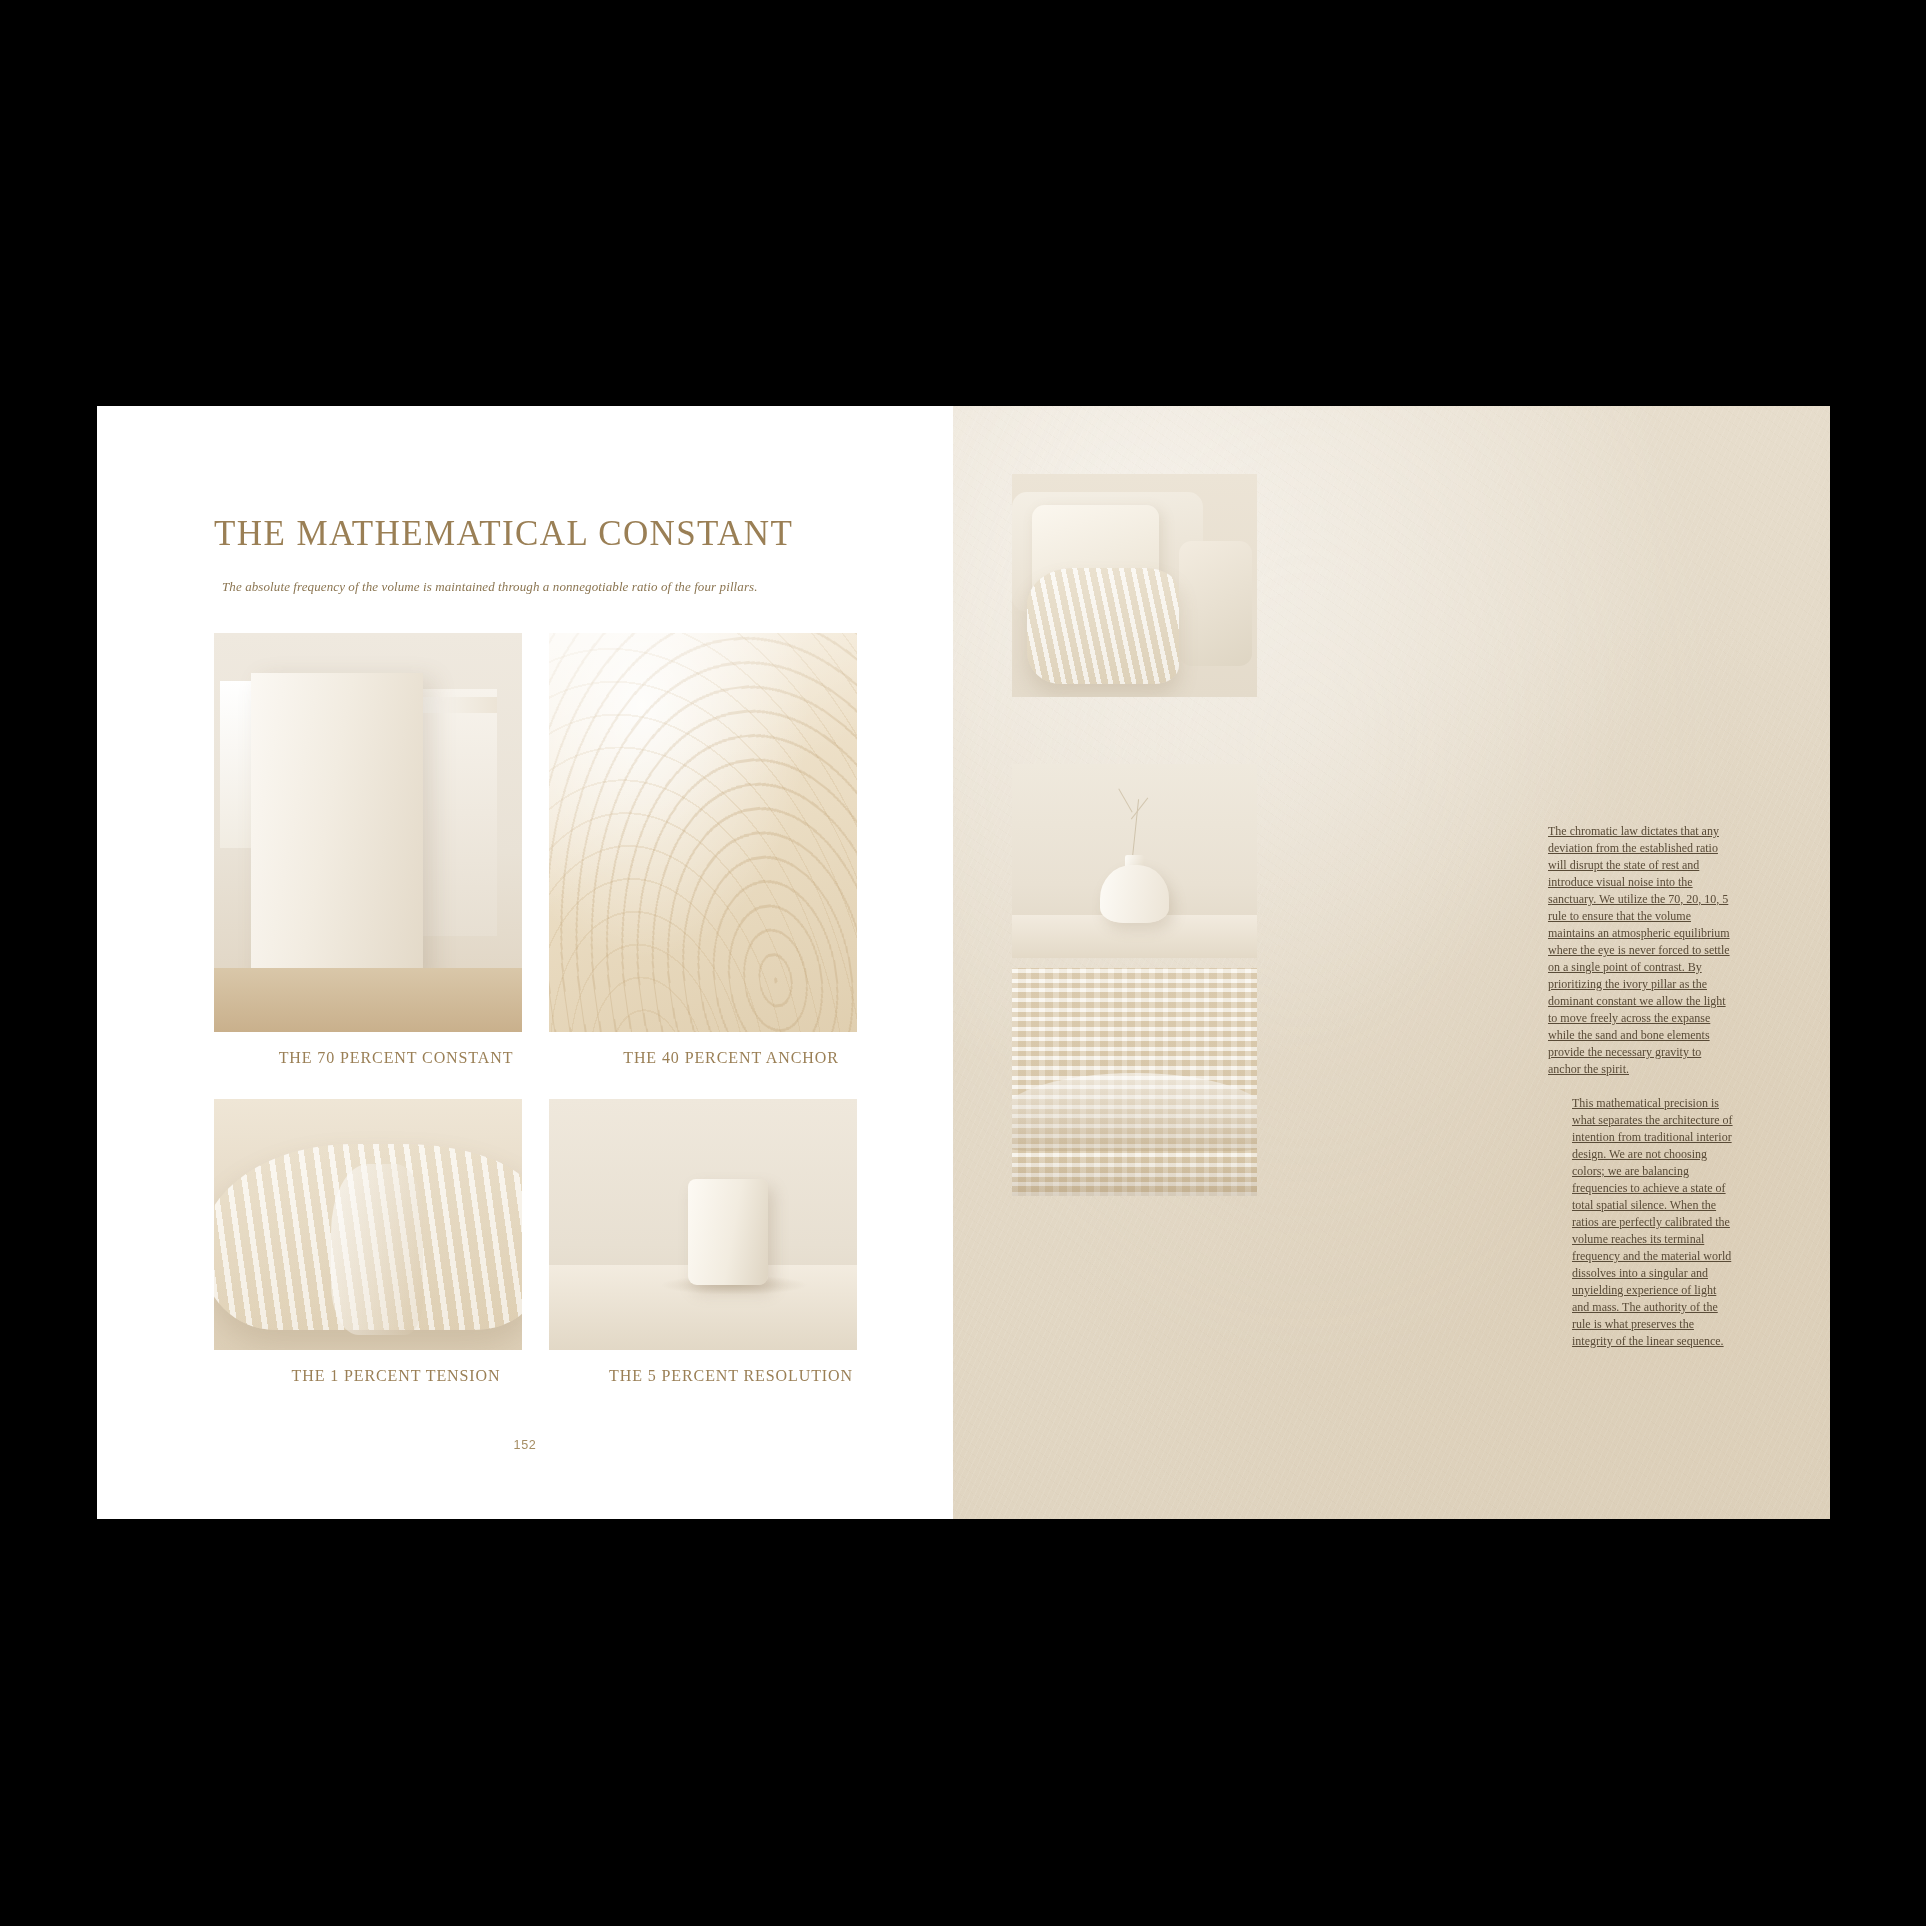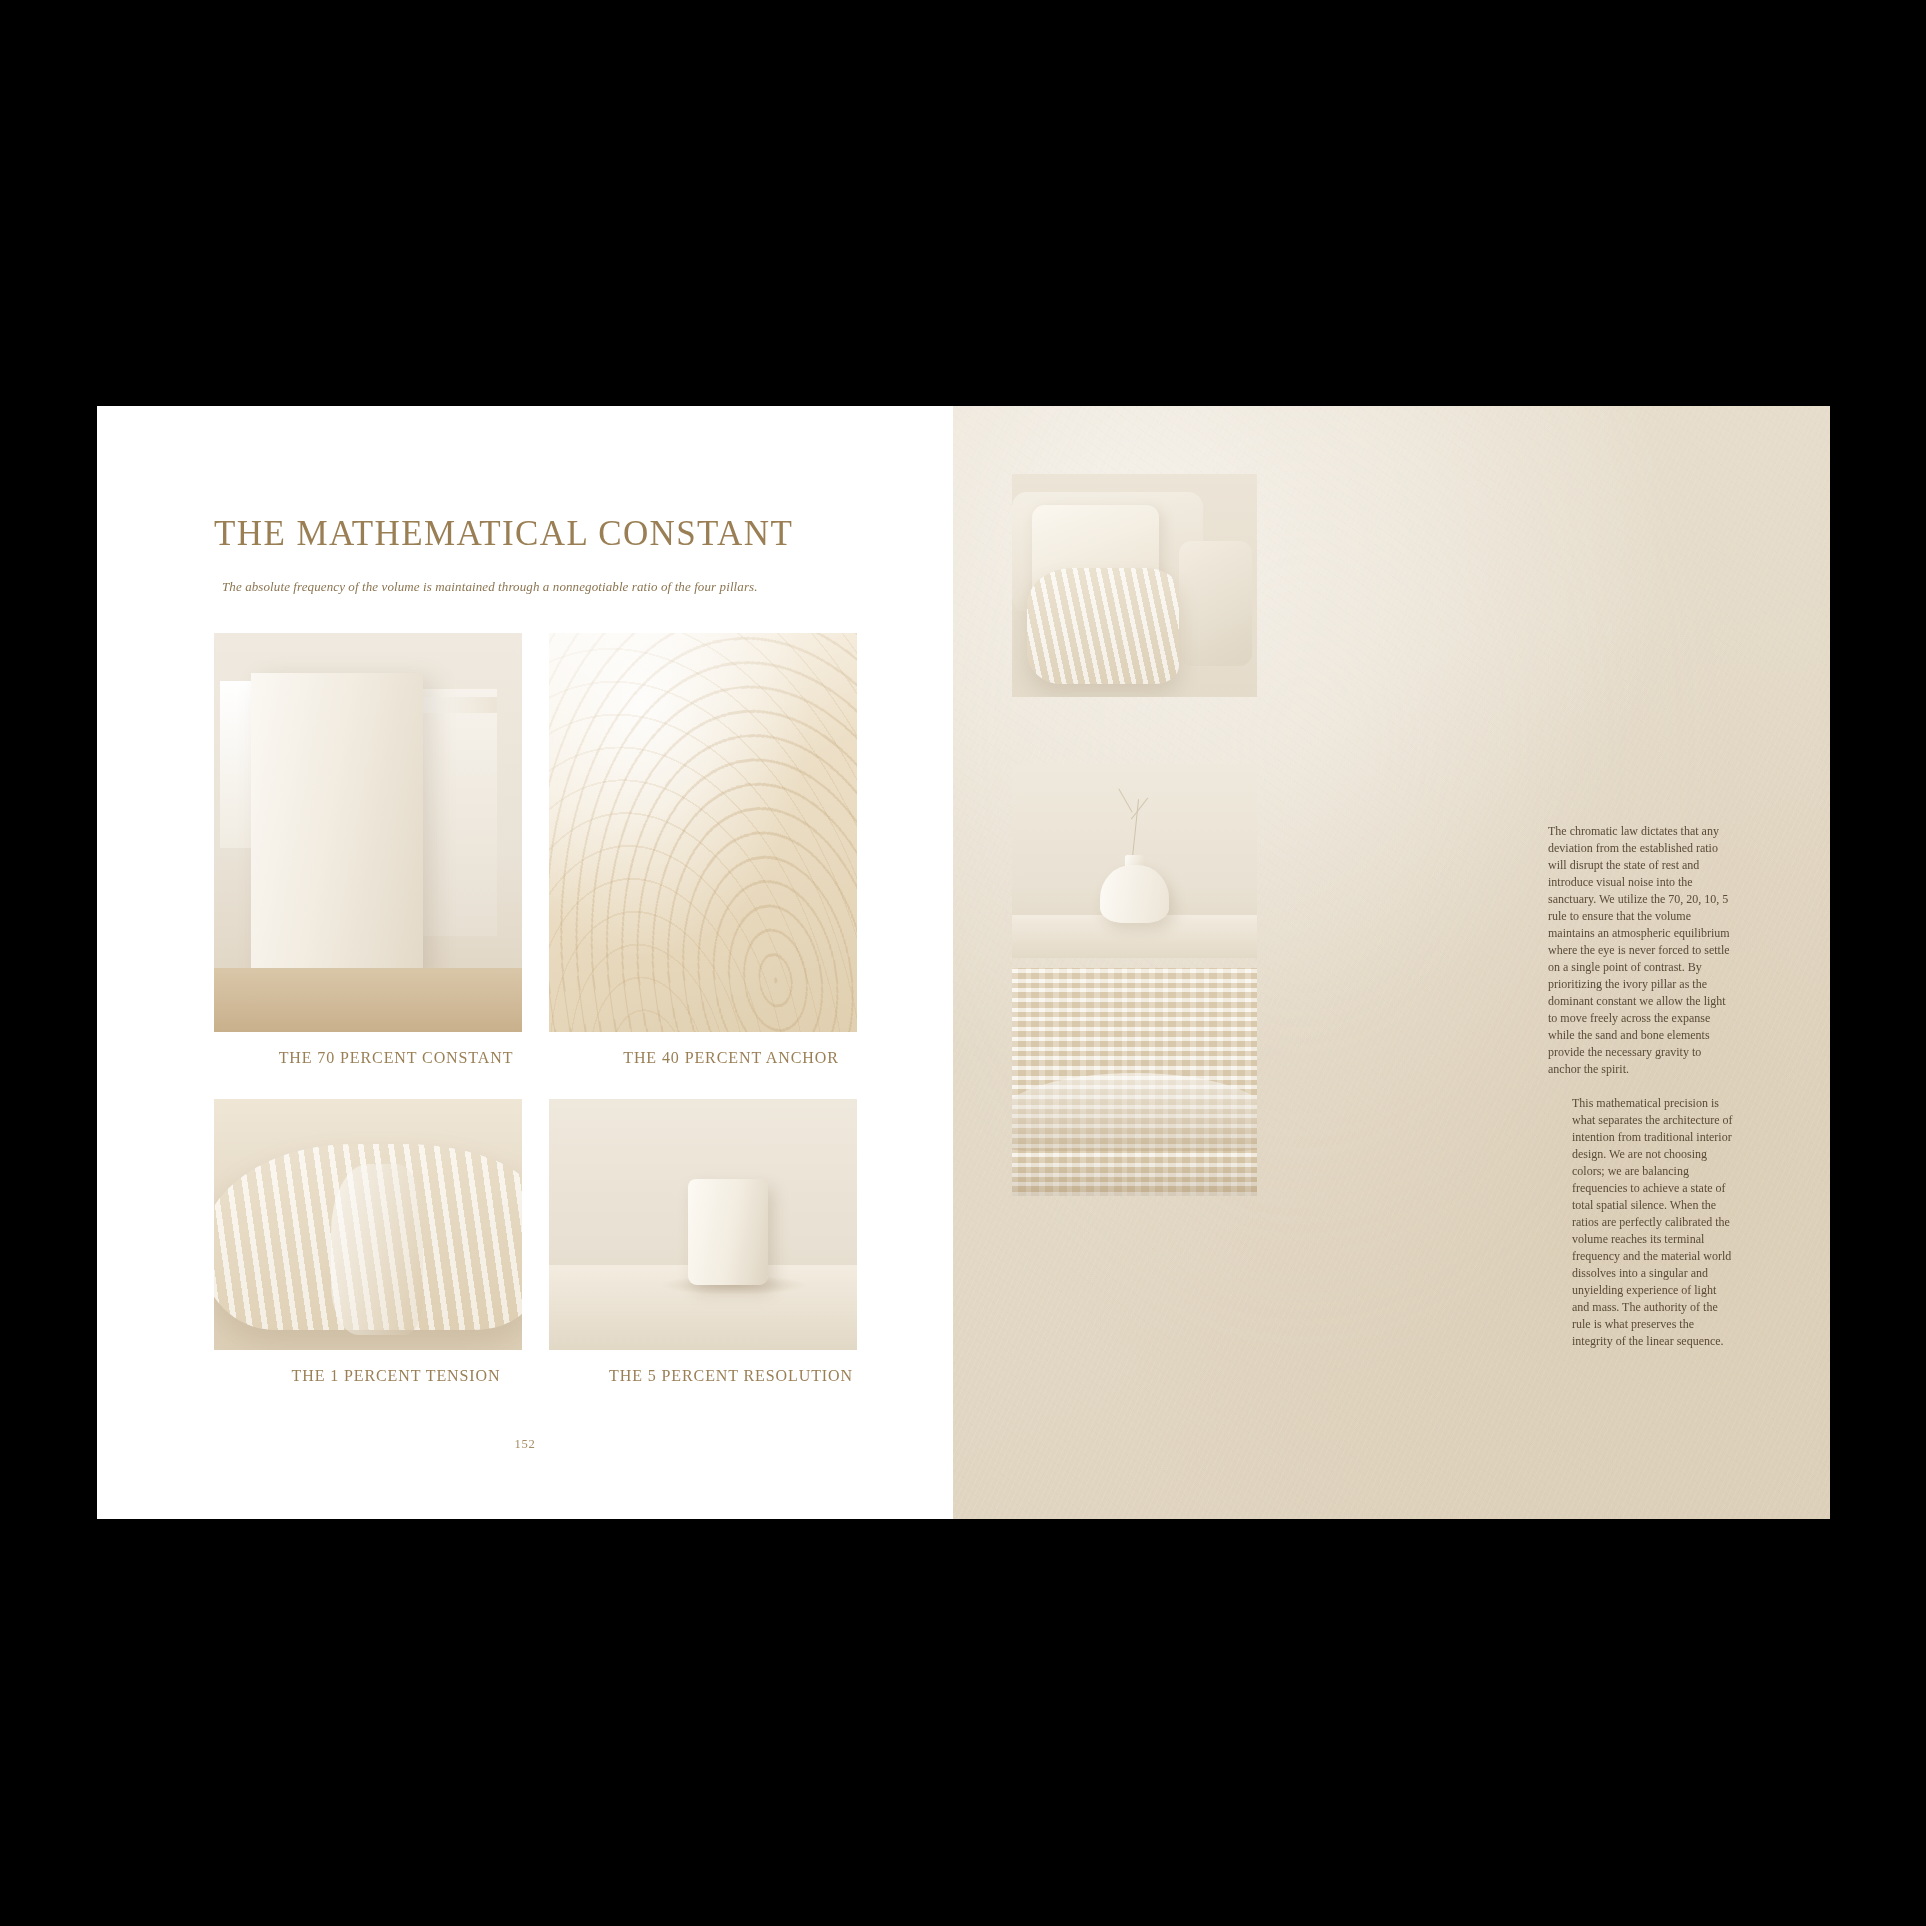--- a/index.html
+++ b/index.html
@@ -77,21 +77,21 @@
     color: #9a7f55;
     padding: 17px 0 19.4px 0;
   }
 
   .folio {
     position: absolute;
     left: 0;
     right: 0;
     bottom: 67px;
     text-align: center;
-    font-family: Liberation Serif, serif;
+    font-family: Liberation Sans, sans-serif;
     font-size: 12.6px;
     color: #a58d63;
     letter-spacing: 0.7px;
   }
 
   
   .page-right {
     width: 877px;
     height: 100%;
     position: relative;
@@ -126,21 +126,21 @@
     position: absolute;
     left: 595px;
     top: 417px;
     width: 185px;
     color: #594b37;
     font-family: "Liberation Serif", serif;
     font-size: 12px;
     line-height: 17px;
     text-align: left;
   }
-  .rtext p { margin: 0 0 17px 0; }
+  .rtext p { margin: 0 0 17px 0; text-decoration: underline; }
   .rtext p:last-child { margin-bottom: 0; margin-left: 24px; }
 
   
   .ph { position: absolute; inset: 0; }
 
   
   .ph-wall {
     background: linear-gradient(180deg, #efe9df 0%, #e9e2d6 55%, #ded2bf 100%);
   }
   .ph-wall .floor {

